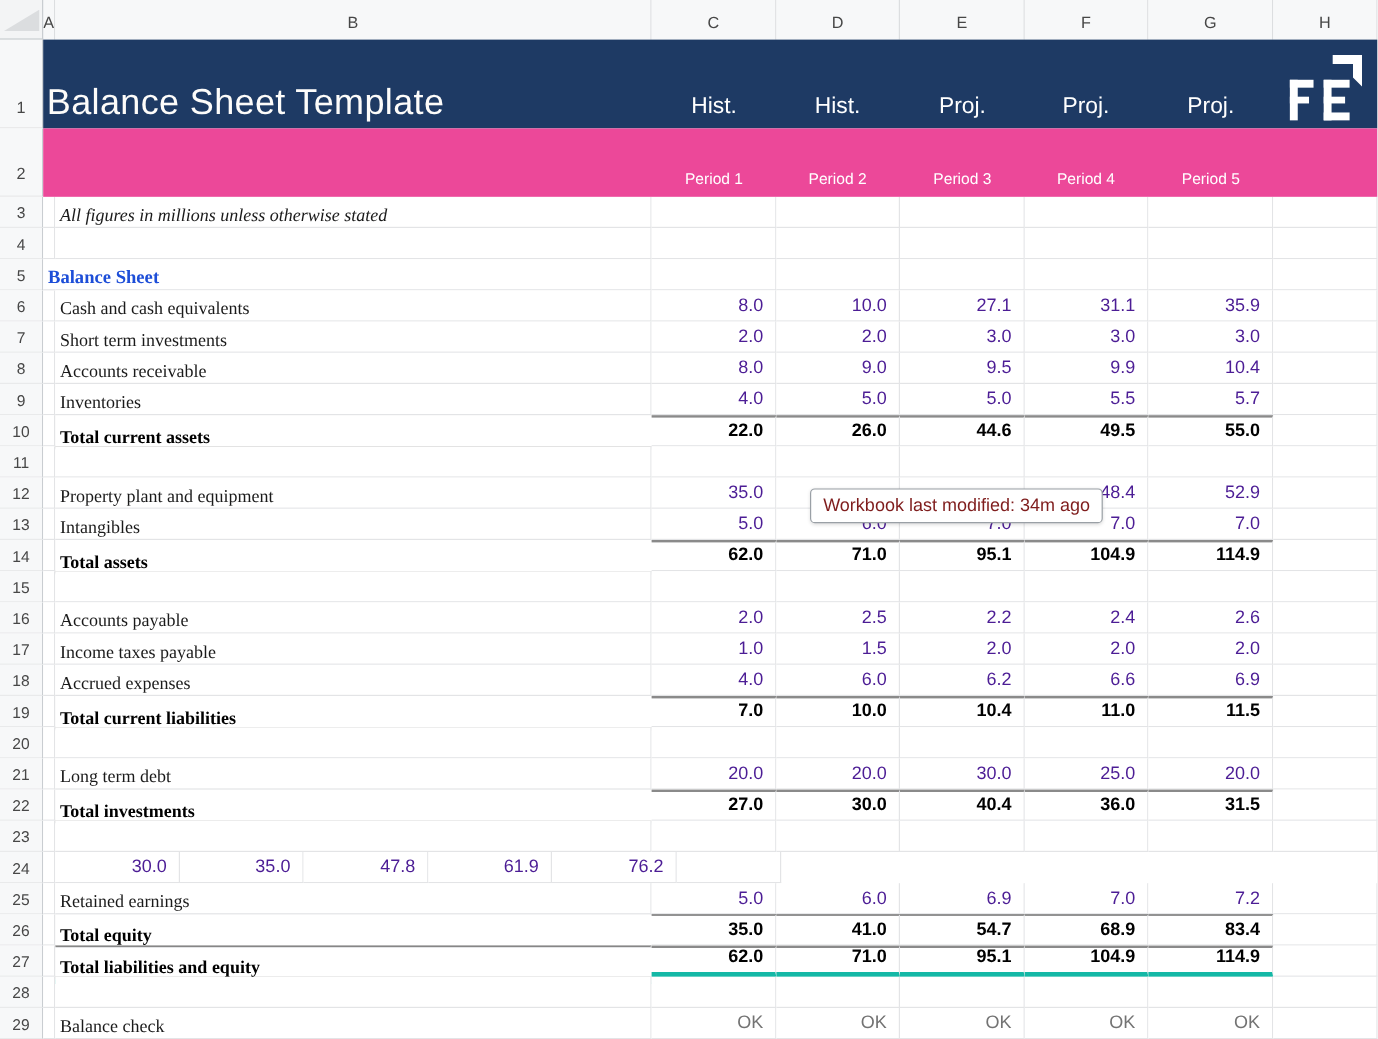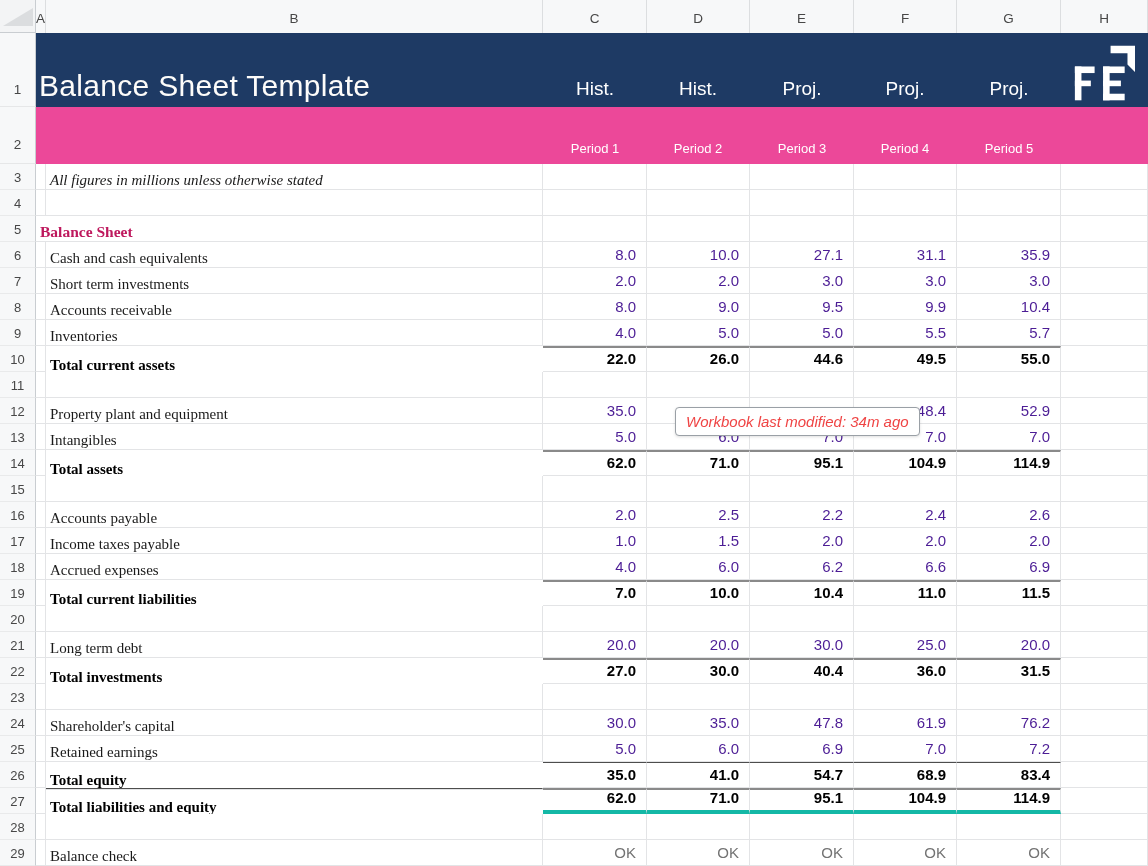--- a/index.html
+++ b/index.html
@@ -44,35 +44,35 @@
   .logo { position:absolute; right:13px; top:12px; }
   
   .row { display:flex; height:26px; }
   .gcell { width:36px; background:#F7F8F9; border-right:1px solid #C9CDD1;
            border-bottom:1px solid #E9EAEB; display:flex; align-items:flex-end;
            justify-content:center; color:#474747; font-size:13px; padding-bottom:4px; }
   .cell { border-right:1px solid #E3E4E6; border-bottom:1px solid #E3E4E6;
           display:flex; align-items:flex-end; background:#fff; }
   .lbl { padding:0 0 0 4px; font-size:15px; color:#1a1a1a; white-space:nowrap;font-family:Liberation Serif, serif; }
   .lbl.note { font-style:italic; }
-  .lbl.heading { font-weight:700; color:#be185d; font-size:15.5px;
+  .lbl.heading { font-weight:700; color:#1d4ed8; font-size:15.5px;
                  position:relative; z-index:2; overflow:visible; border-right:none; }
   .lbl.total { font-weight:700; color:#000;margin-top:26px; }
   .val { justify-content:flex-end; padding:0 10px 4px 0; font-size:15px; }
   .v-item { color:#4c1d95; }
   .v-total { font-weight:700; color:#000; }
   .v-check { color:#737373; }
   .bt2 { border-top:2px solid #8A8A8A; }
   .bt1 { border-top:1px solid #4D4D4D; }
   .bb2 { border-bottom:4px solid #14b8a6; }
   
   .tooltip { position:absolute; left:675px; top:407px; background:#fff;
              border:1px solid #9AA0A6; border-radius:4px; padding:5px 10px;
-             font-size:15px; color:#ef4444; white-space:nowrap; z-index:10;
-             box-shadow:0 1px 3px rgba(0,0,0,.13);font-style:italic; }
+             font-size:15px; color:#7f1d1d; white-space:nowrap; z-index:10;
+             box-shadow:0 1px 3px rgba(0,0,0,.13); }
 </style>
 </head>
 <body>
 
 <div class="sheet">
 
   <div class="colhdr">
     <div class="corner">
       <div class="tri"></div>
     </div>
@@ -347,21 +347,20 @@
         <div class="cell w-c val"></div>
         <div class="cell w-d val"></div>
         <div class="cell w-e val"></div>
         <div class="cell w-f val"></div>
         <div class="cell w-g val"></div>
         <div class="cell w-h"></div>
       </div>
       <div class="row">
         <div class="gcell">24</div>
         <div class="cell w-a"></div>
-        <div class="cell w-b lbl">Shareholder's capital</div>
         <div class="cell w-c val v-item">30.0</div>
         <div class="cell w-d val v-item">35.0</div>
         <div class="cell w-e val v-item">47.8</div>
         <div class="cell w-f val v-item">61.9</div>
         <div class="cell w-g val v-item">76.2</div>
         <div class="cell w-h"></div>
       </div>
       <div class="row">
         <div class="gcell">25</div>
         <div class="cell w-a"></div>

